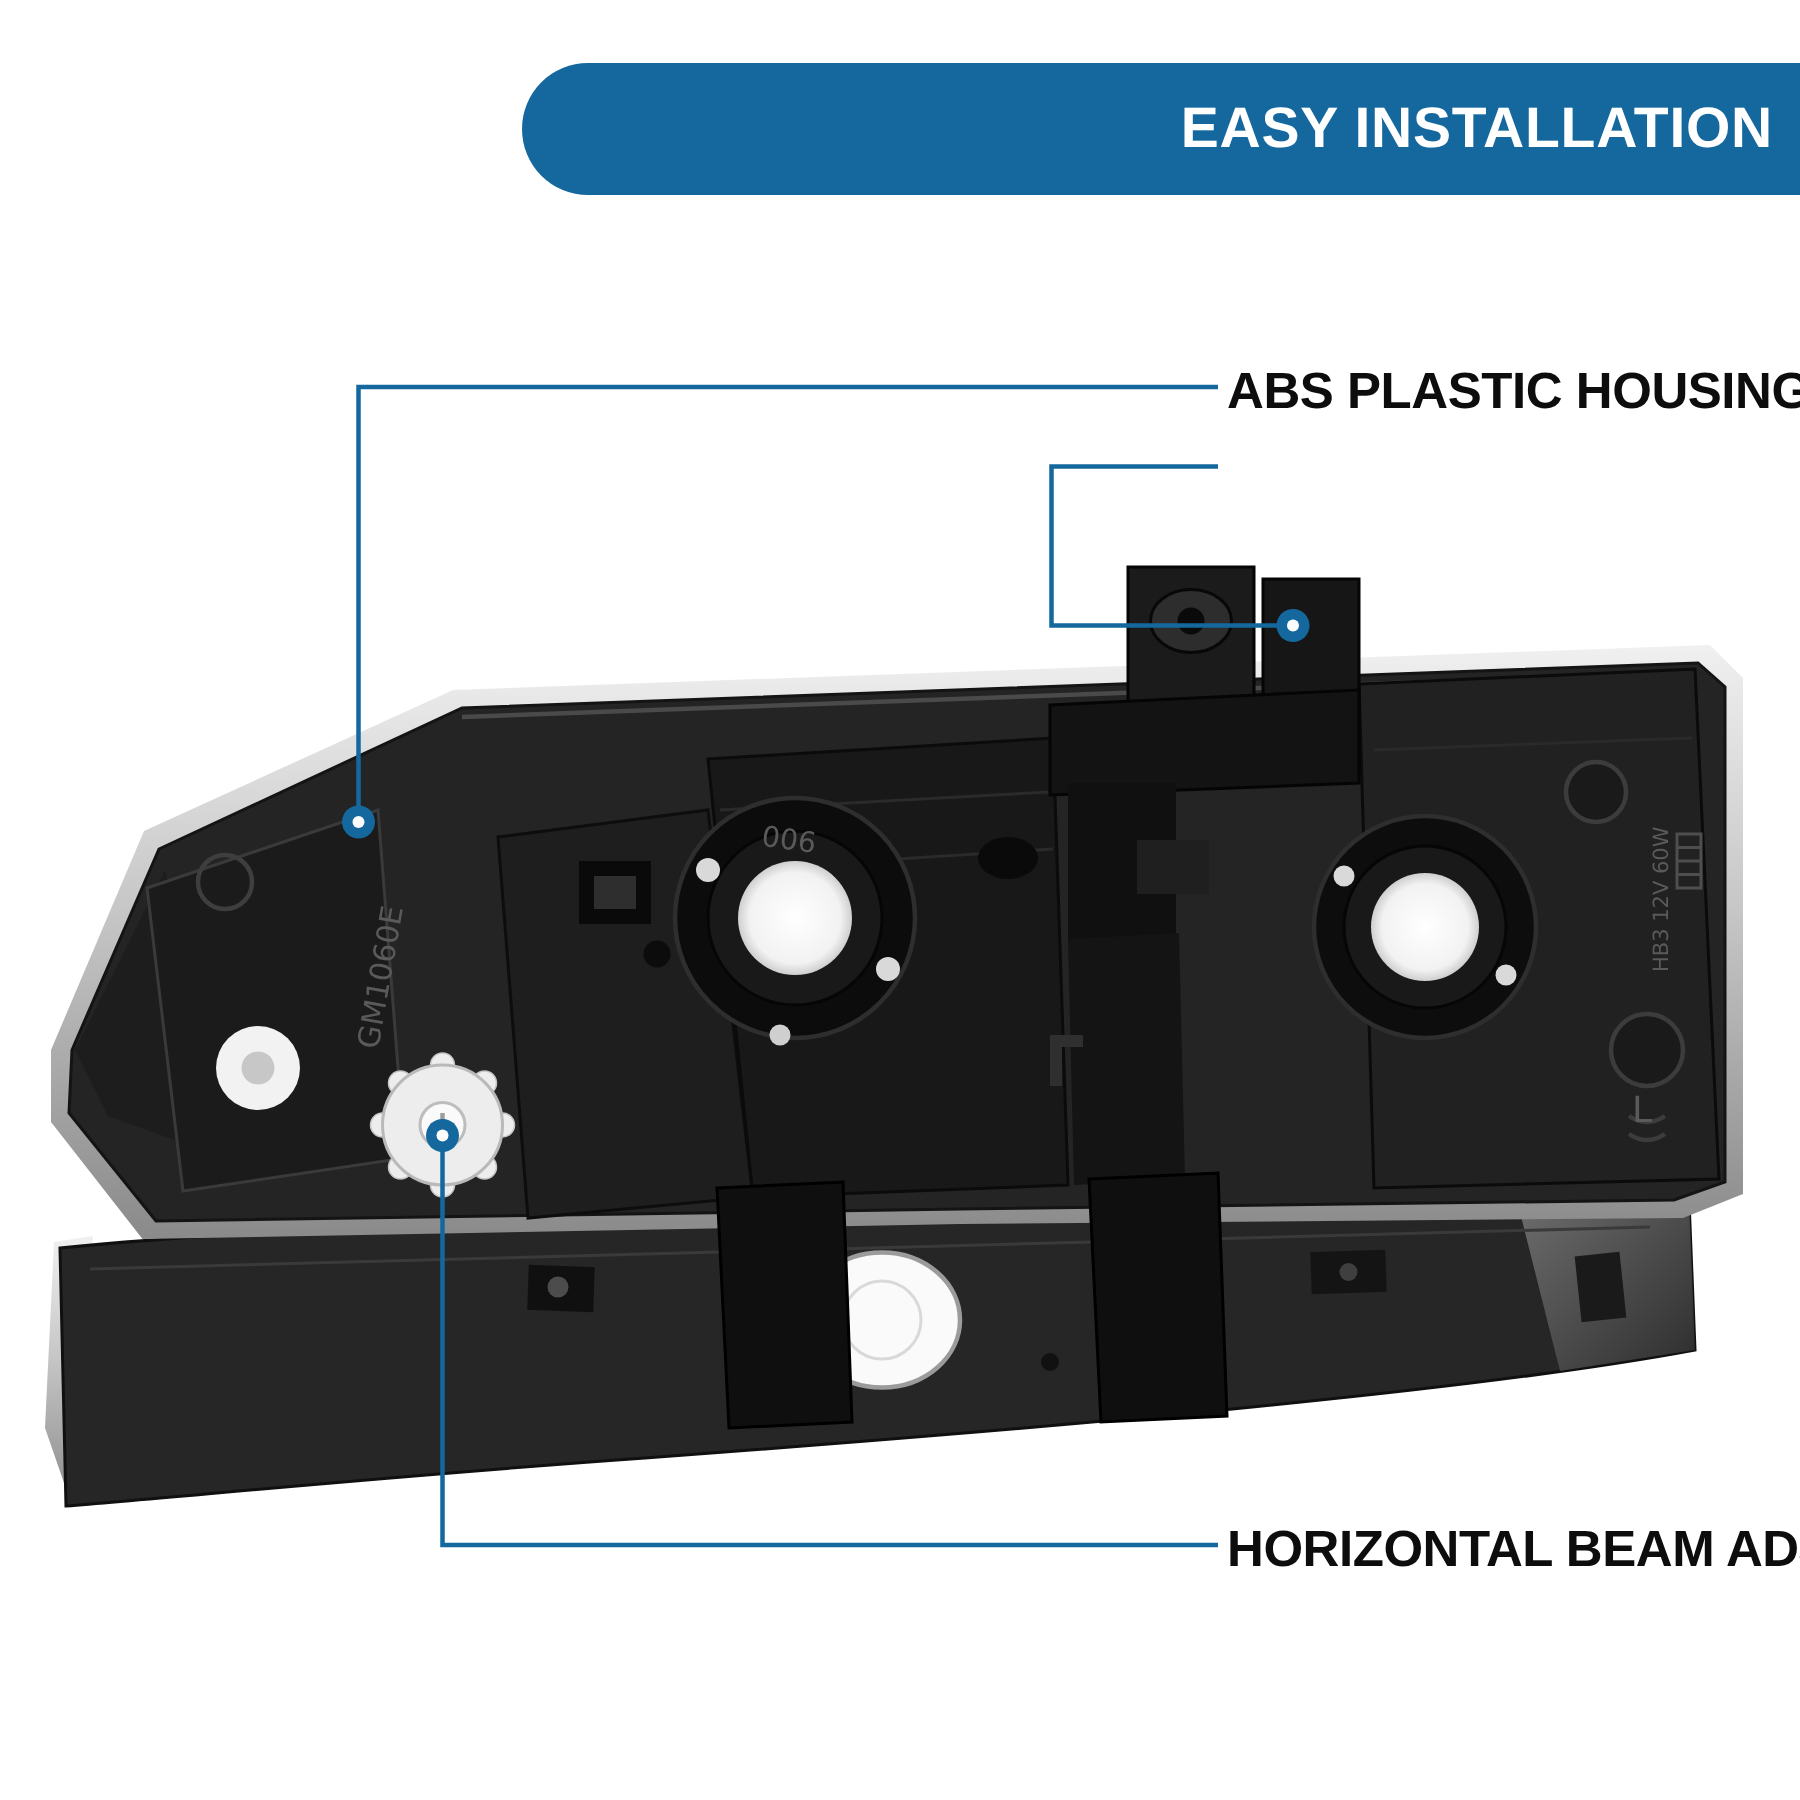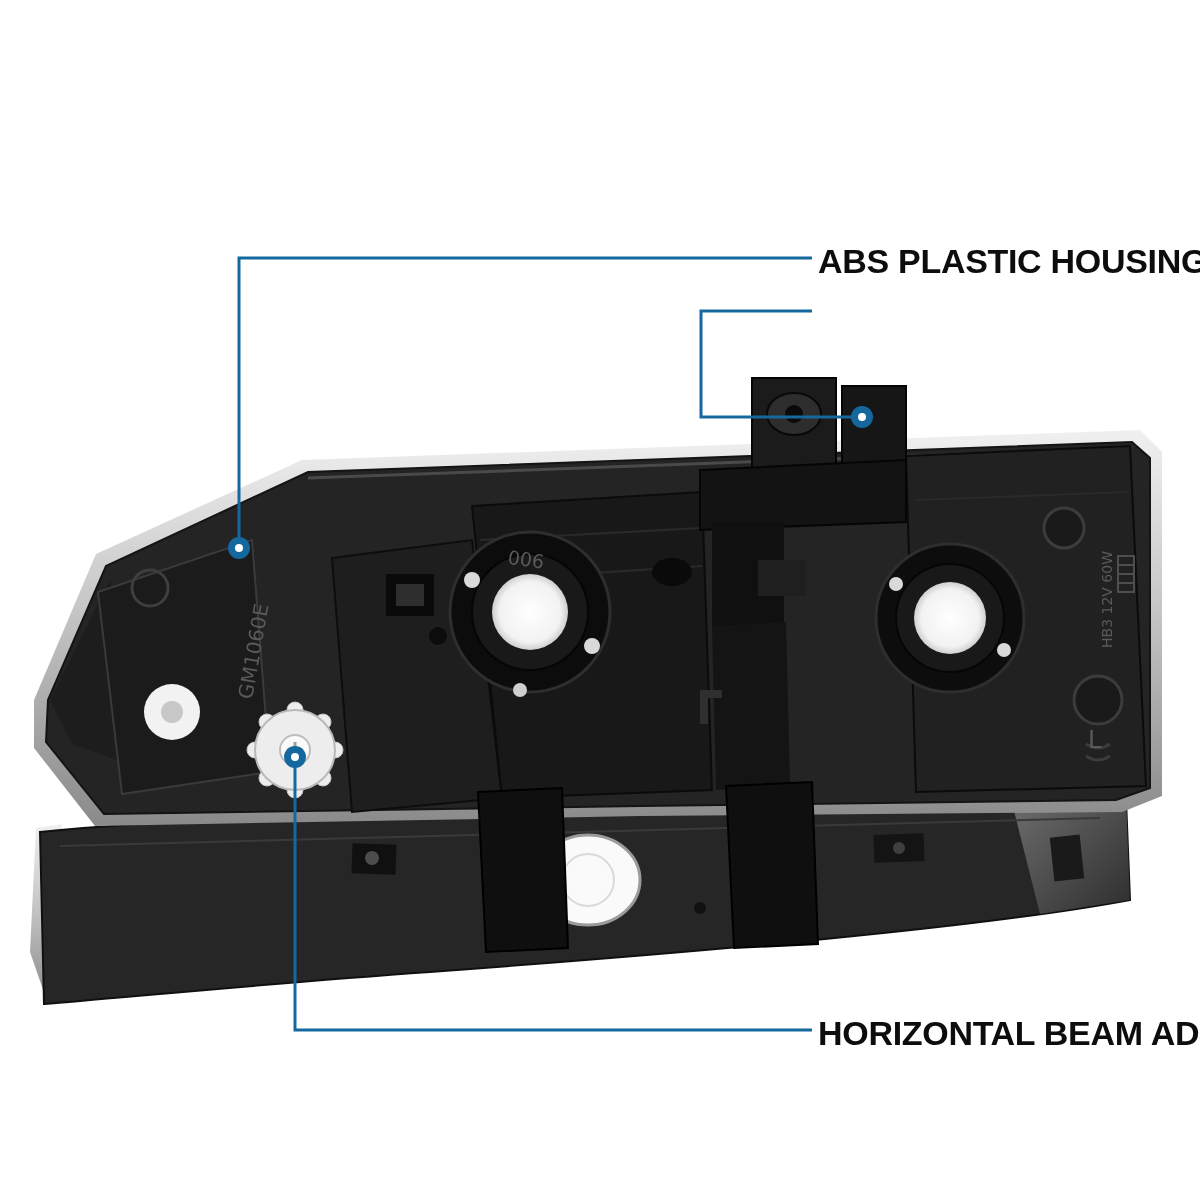--- a/index.html
+++ b/index.html
@@ -174,17 +174,20 @@
     <g>
       <circle class="dot-outer" cx="862" cy="417" r="11"></circle>
       <circle class="dot-inner" cx="862" cy="417" r="4"></circle>
     </g>
     <g>
       <circle class="dot-outer" cx="295" cy="757" r="11"></circle>
       <circle class="dot-inner" cx="295" cy="757" r="4"></circle>
     </g>
   </svg>
 
+  <div class="banner">
+    <span class="banner-text">EASY INSTALLATION</span>
+  </div>
 
   <div class="callout" style="left:818px;top:242px;">ABS PLASTIC HOUSING</div>
   <div class="callout" style="left:818px;top:1014px;">HORIZONTAL BEAM ADJUSTER</div>
 
 </div>
 
 </body></html>

